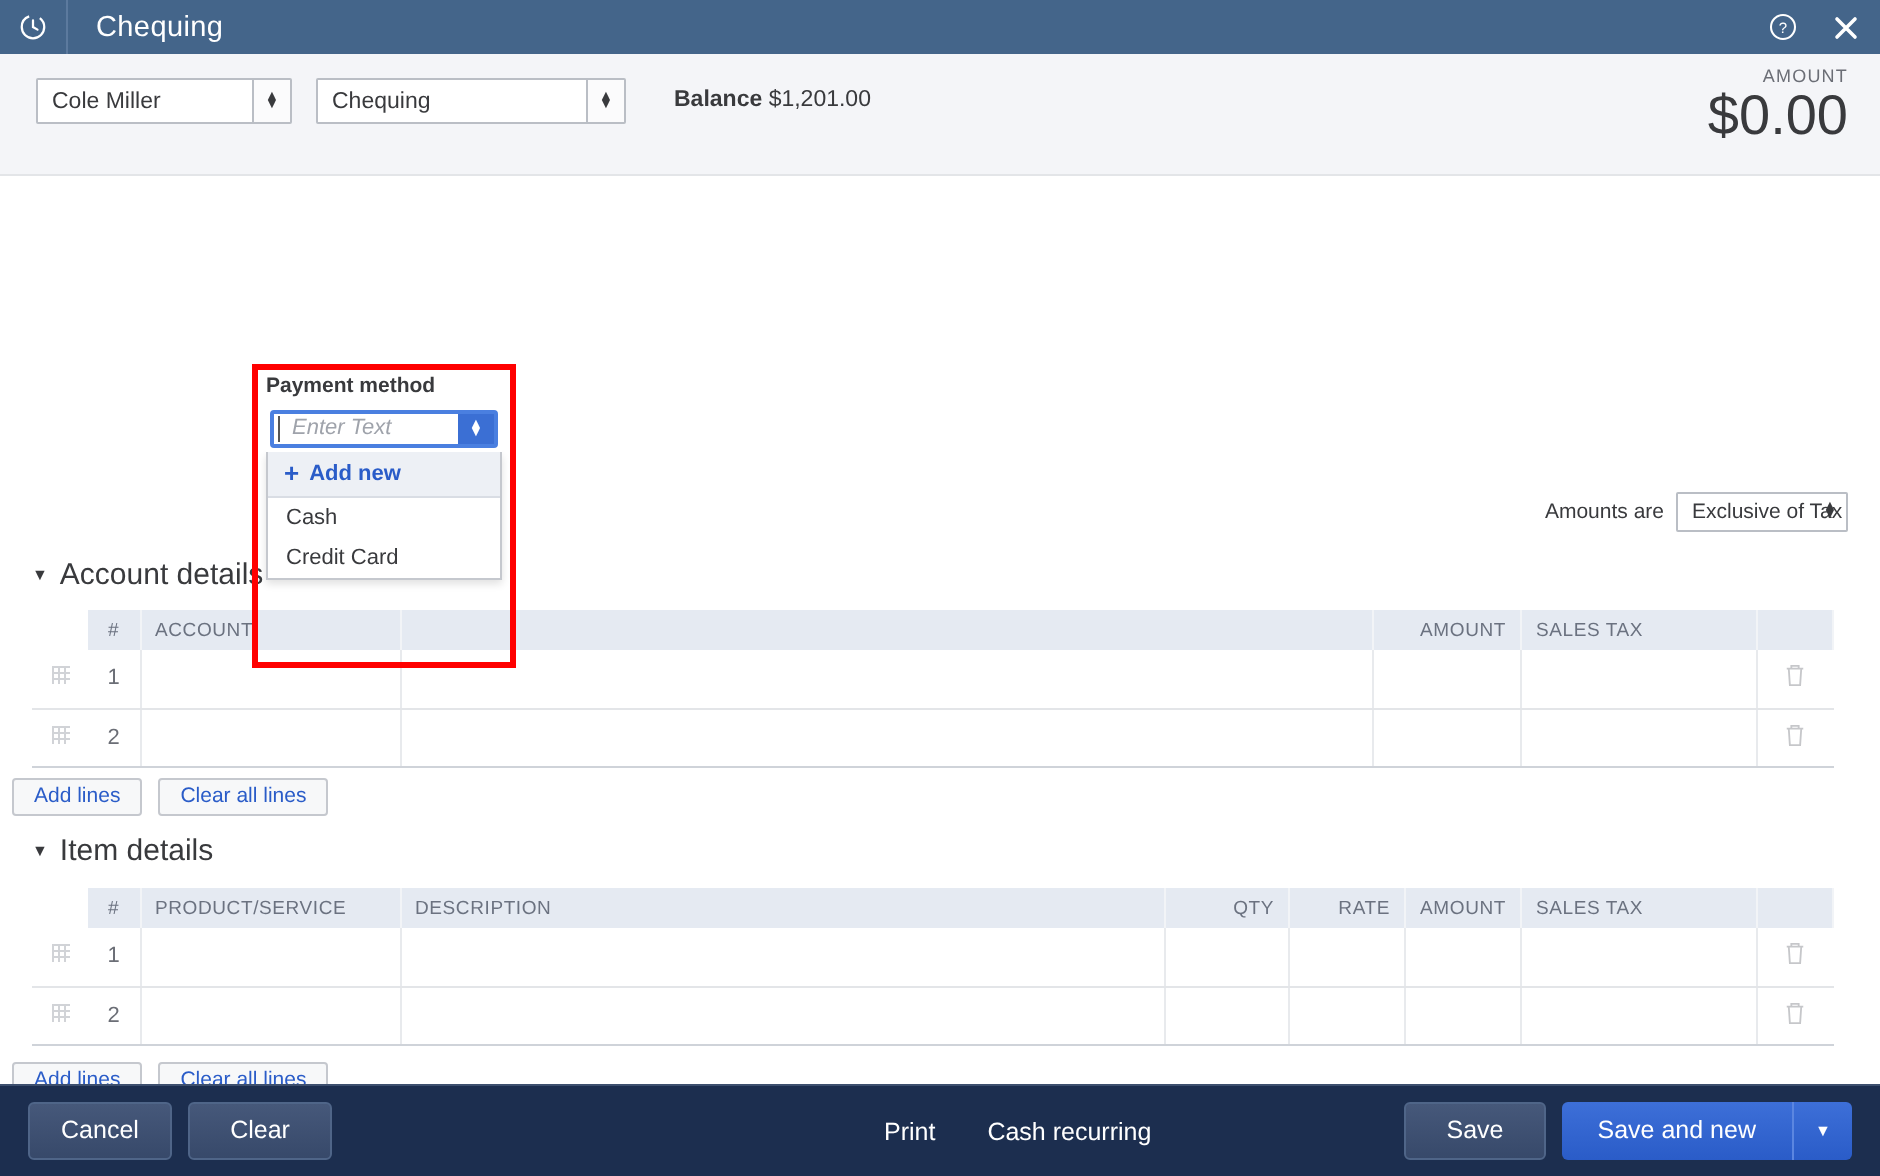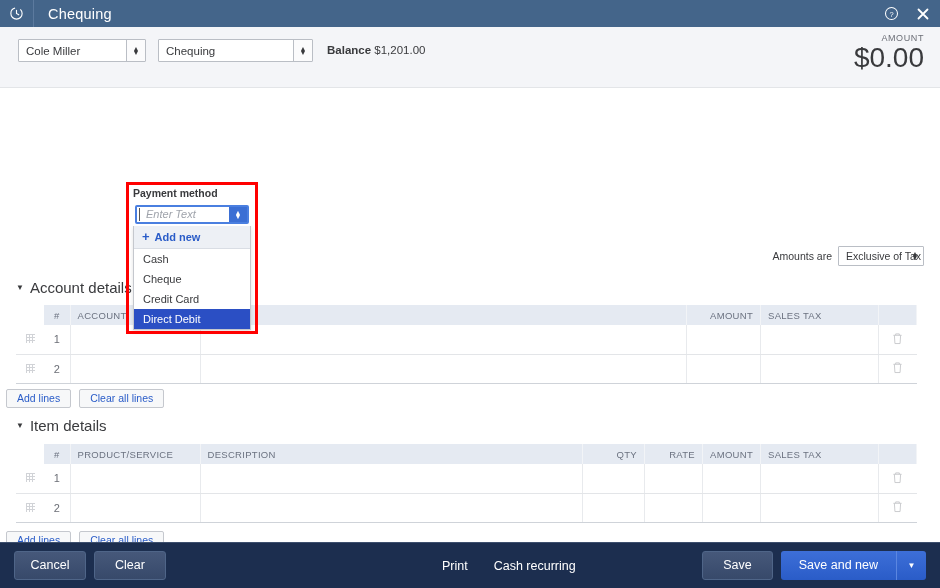--- a/index.html
+++ b/index.html
@@ -82,21 +82,21 @@
     display: flex;
     flex-direction: column;
     align-items: center;
     line-height: 4px;
     font-size: 7px;
     color: #393a3d;
   }
   #payee-select { width: 128px; }
   #account-select { width: 155px; margin-left: 12px; }
   .balance {
-    margin-left: 14px;
+    margin-left: 24px;
     font-size: 11.5px;
     line-height: 23px;
     color: #393a3d;
   }
   .balance b { font-weight: bold; }
 
   .amount-block {
     position: absolute;
     right: 16px;
     top: 6px;
@@ -508,23 +508,21 @@
             </span>
         </span>
       </div>
     </div>
     <div class="dropdown">
       <div class="dropdown-addnew">
         <span class="plus-icon">+</span>
         <span>Add new</span>
       </div>
       <div class="dd-item">Cash</div>
-      <div class="dd-item">Cheque</div>
       <div class="dd-item">Credit Card</div>
-      <div class="dd-item selected">Direct Debit</div>
     </div>
   </div>
   <div class="red-box"></div>
 
   <div class="section-head" id="account-details-head">
     <span class="caret">▼</span>
     <span>Account details</span>
   </div>
 
   <table class="grid" id="account-grid">

